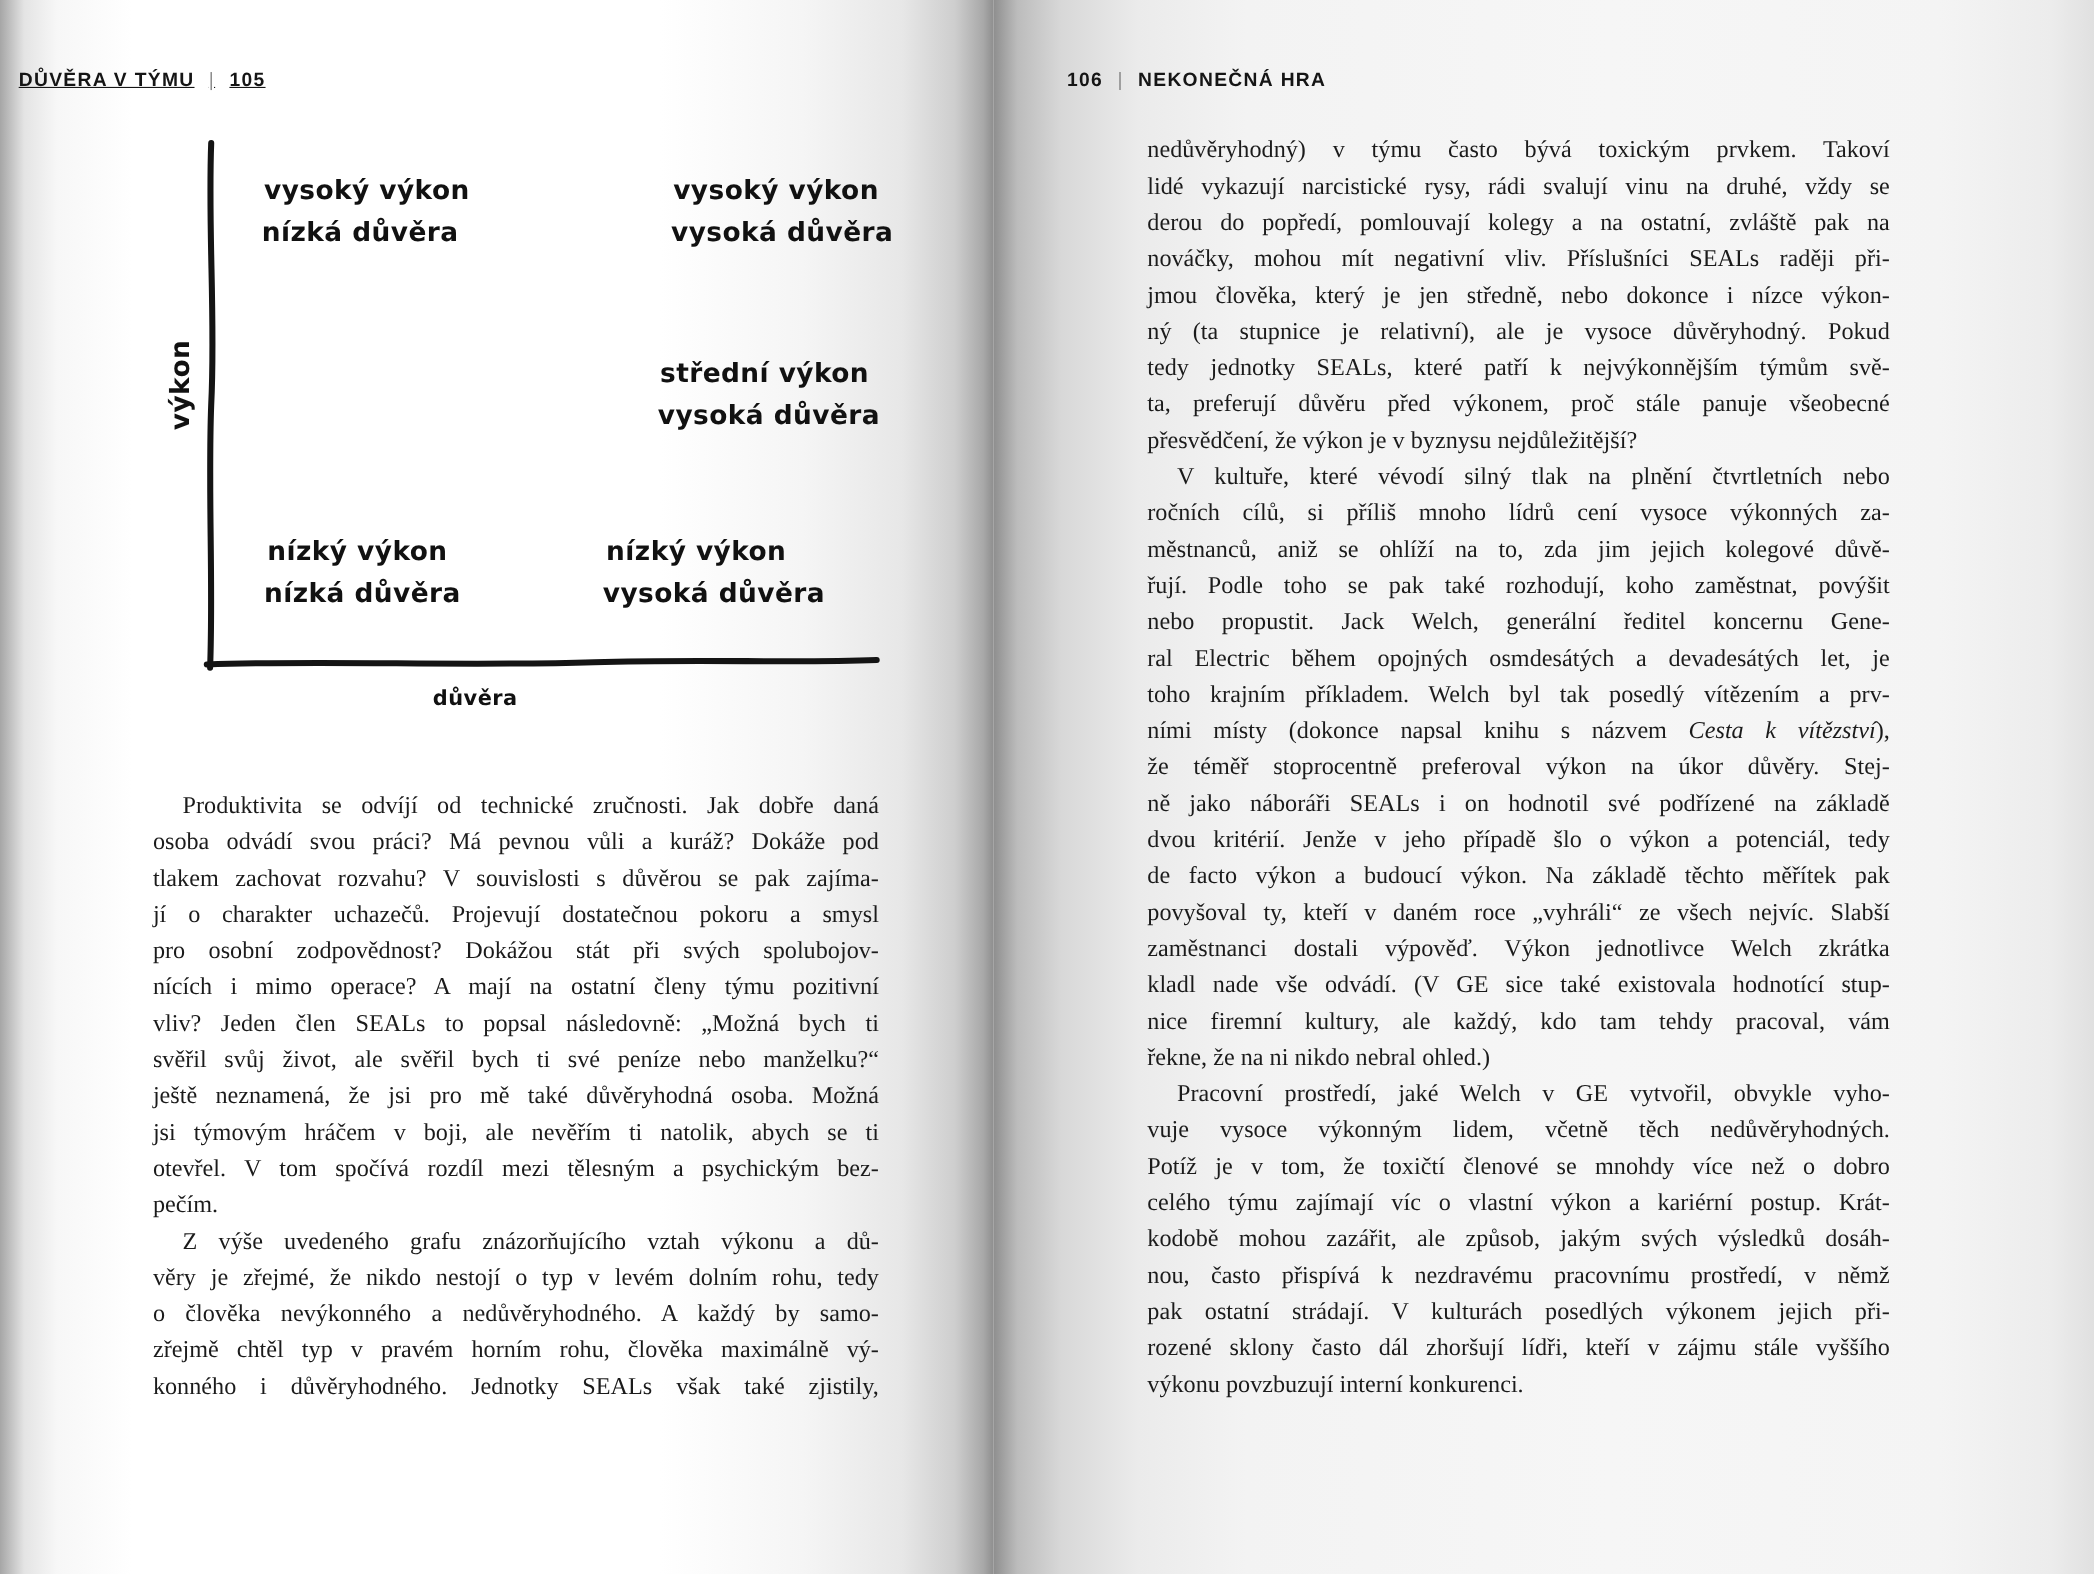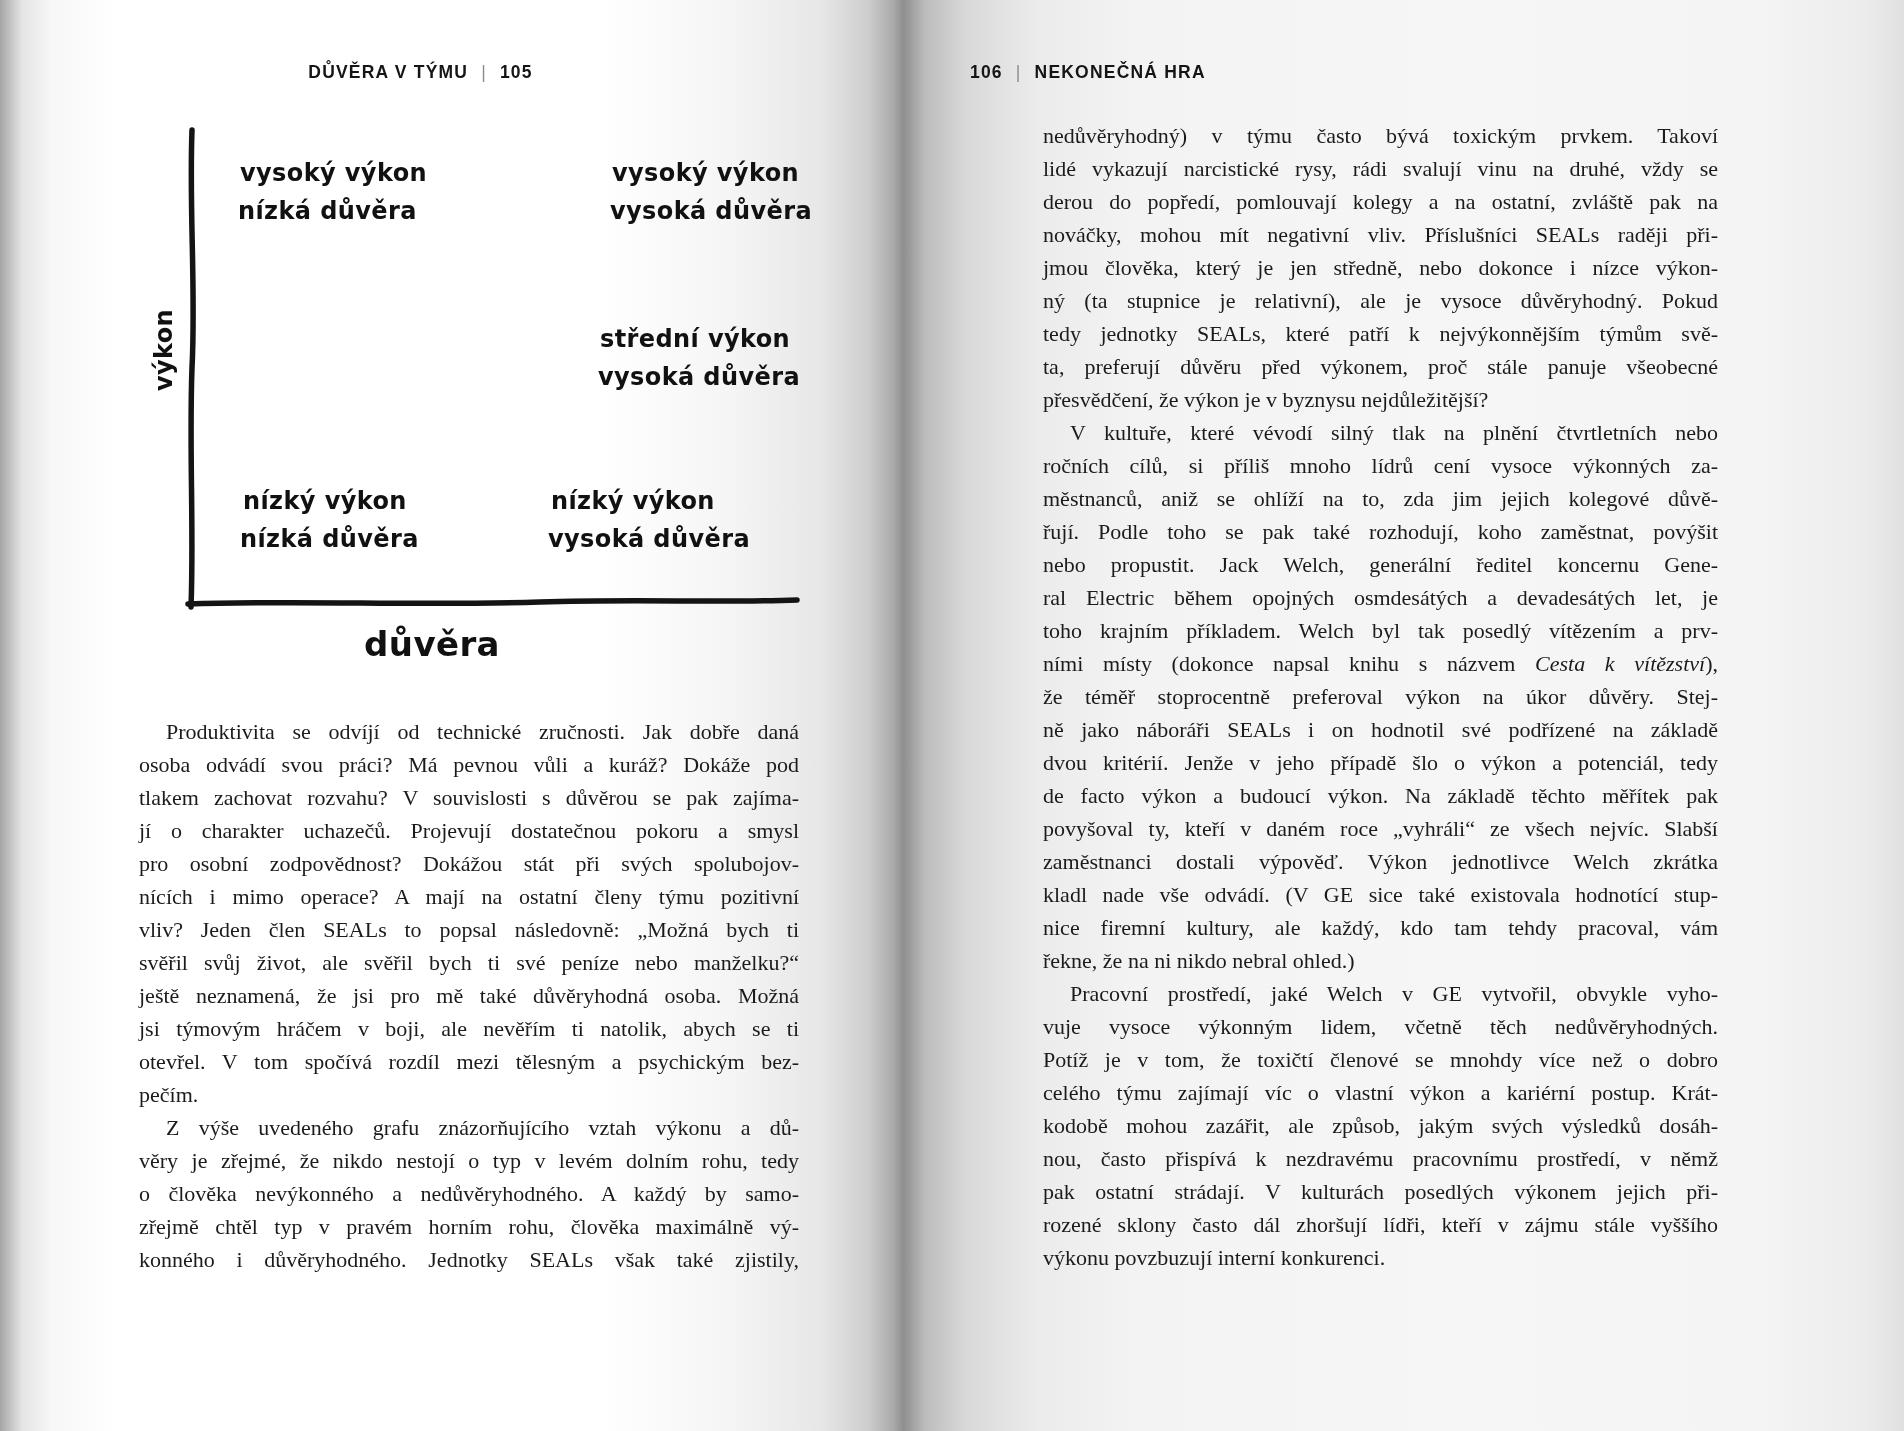--- a/index.html
+++ b/index.html
@@ -16,40 +16,40 @@
     left:903px; width:1001px;
     background:linear-gradient(90deg,#8e8e8e 0px,#bcbcbc 22px,#d8d8d8 62px,#ebebeb 132px,
       #f3f3f3 230px,#f6f6f6 560px,#f4f4f4 860px,#ececec 962px,#e0e0e0 1001px);
   }
   .running-head {
     position:absolute; top:62px;
     font-family:"Liberation Sans", sans-serif; font-weight:700; font-size:17.5px;
     letter-spacing:1.2px; color:#151515; white-space:nowrap;
   }
   .running-head .sep { color:#8d8d8d; font-weight:400; padding:0 13px; }
-  .head-left { left:4px; width:833px; text-align:center; }
+  .head-left { left:17px; width:833px; text-align:left;text-decoration:underline; }
   .head-right { left:67px; }   
 
   .body-text { position:absolute; font-size:22px; line-height:33px; color:#1b1b1b; }
   .body-left  { left:139px;  top:715px; width:660px; }
   .body-right { left:140px;  top:119px; width:675px; } 
   .line { text-align:justify; text-align-last:justify; }
   .line-last { text-align-last:left; }
   .para[data-indent="1"] .line:first-child { text-indent:27px; }
 
   .chart-axes { position:absolute; left:0; top:0; pointer-events:none; }
   .chart-label {
     position:absolute; font-family:"DejaVu Sans", sans-serif; font-weight:700;
     font-size:24px; color:#111; letter-spacing:0.4px; white-space:nowrap;
   }
   .axis-y {
     left:98px; top:333px; width:132px; height:34px; line-height:34px;
     text-align:center; transform:rotate(-90deg);
   }
-  .axis-x { left:332px; top:624px; width:200px; text-align:center; font-size:34px; }
+  .axis-x { left:332px; top:624px; width:200px; text-align:center; font-size:19px; }
   .q-tl-1 { left:240px; top:159px; }
   .q-tl-2 { left:238px; top:197px; }
   .q-tr-1 { left:612px; top:159px; }
   .q-tr-2 { left:610px; top:197px; }
   .q-mr-1 { left:600px; top:325px; }
   .q-mr-2 { left:598px; top:363px; }
   .q-bl-1 { left:243px; top:487px; }
   .q-bl-2 { left:240px; top:525px; }
   .q-br-1 { left:551px; top:487px; }
   .q-br-2 { left:548px; top:525px; }

